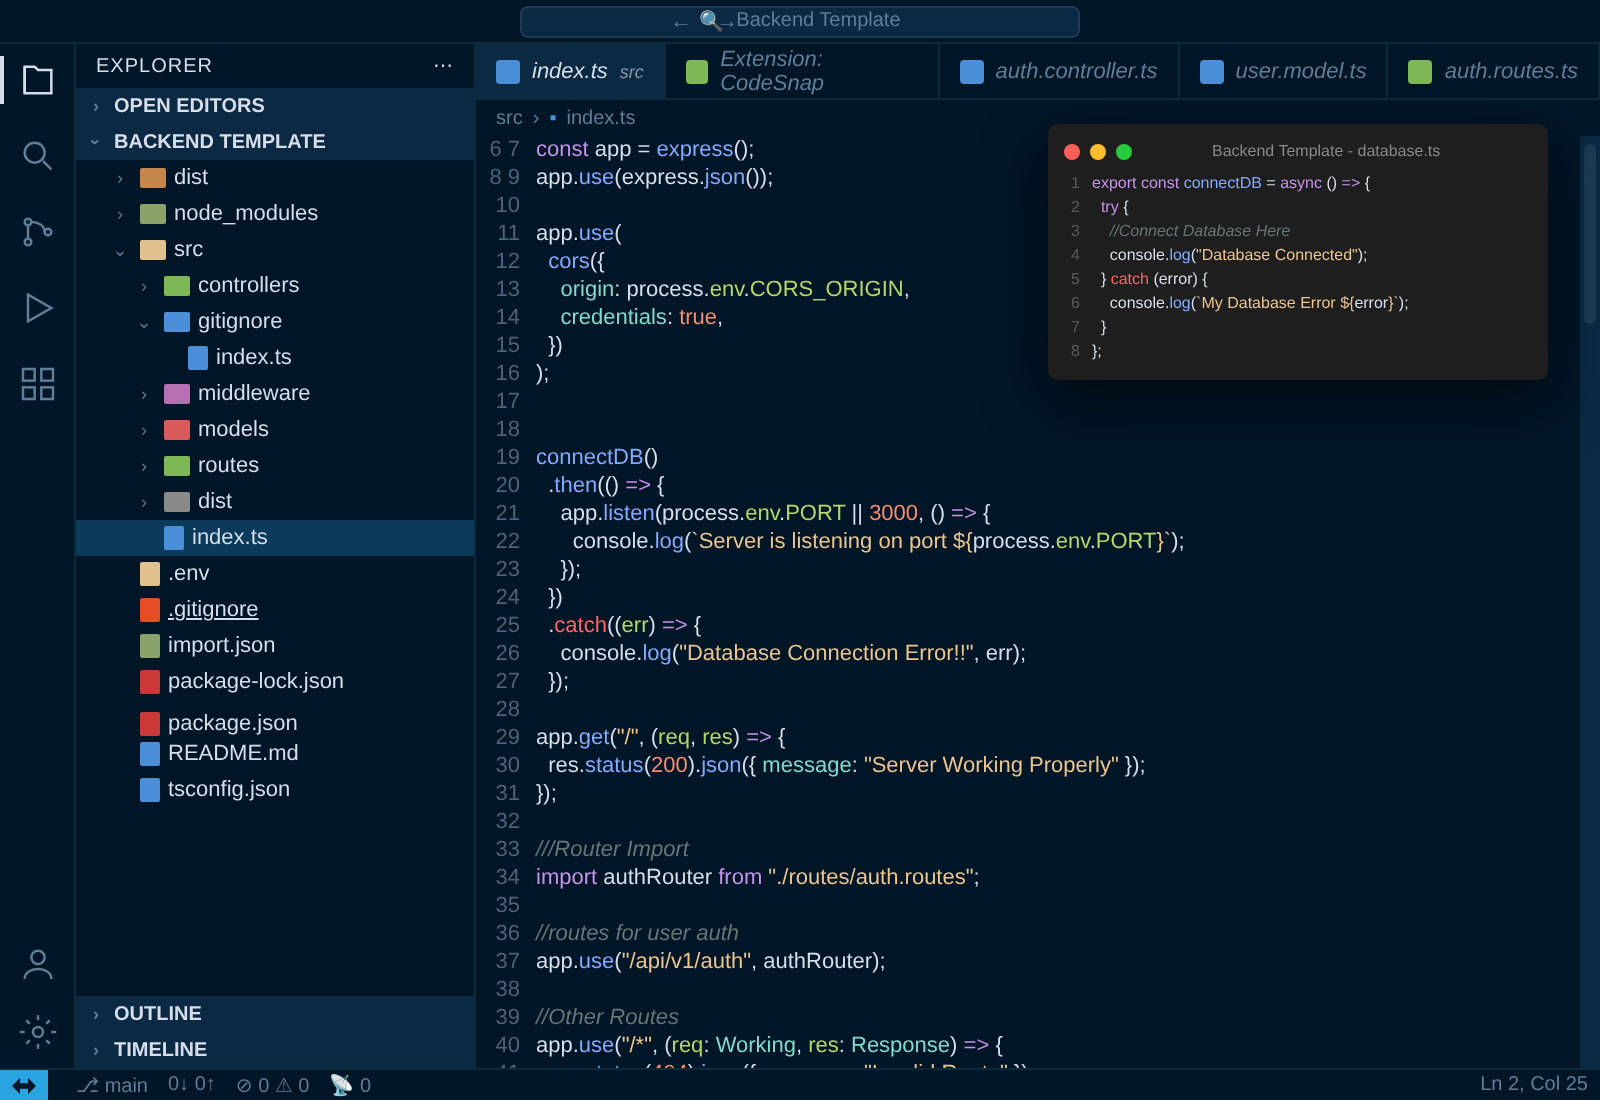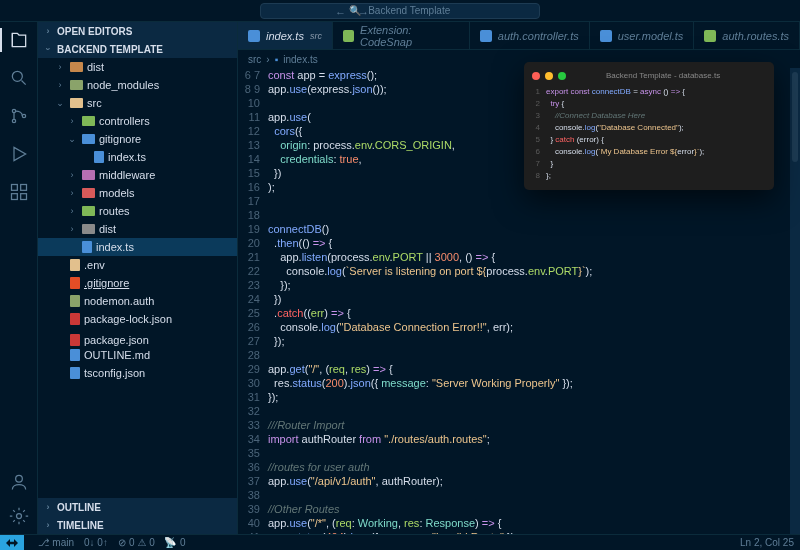--- a/index.html
+++ b/index.html
@@ -105,20 +105,24 @@
       <div class="icon">
           <svg viewBox="0 0 24 24" fill="none" stroke="currentColor" stroke-width="1.5">
             <circle cx="12" cy="12" r="3"></circle>
             <path d="M12 2v3M12 19v3M4 12H1M23 12h-3M5 5l2 2M17 17l2 2M5 19l2-2M17 7l2-2"></path>
           </svg>
         </div>
     </div>
   </div>
 
   <div class="sidebar">
+    <div class="sidebar-header">
+      <span>EXPLORER</span>
+      <span>⋯</span>
+    </div>
     <div class="section-header">
       <span class="chev">›</span>
       <span>OPEN EDITORS</span>
     </div>
     <div class="section-header">
       <span class="chev" style="transform:rotate(90deg)">›</span>
       <span>BACKEND TEMPLATE</span>
     </div>
     <div class="tree" id="tree">
         <div class="tree-item" style="padding-left: 16px;">
@@ -182,36 +186,36 @@
           <span>.env</span>
         </div>
         <div class="tree-item" style="padding-left: 16px; text-decoration: underline;">
           <span class="chev"></span>
           <span class="file-icon" style="background:#e44d26"></span>
           <span>.gitignore</span>
         </div>
         <div class="tree-item" style="padding-left: 16px;">
           <span class="chev"></span>
           <span class="file-icon" style="background:#8aa36a"></span>
-          <span>nodemon.auth</span>
+          <span>import.json</span>
         </div>
         <div class="tree-item" style="padding-left: 16px;">
           <span class="chev"></span>
           <span class="file-icon" style="background:#cb3837"></span>
           <span>package-lock.json</span>
         </div>
         <div class="tree-item" style="padding-left: 16px; align-items: flex-end;">
           <span class="chev"></span>
           <span class="file-icon" style="background:#cb3837"></span>
           <span>package.json</span>
         </div>
         <div class="tree-item" style="padding-left: 16px;">
           <span class="chev"></span>
           <span class="file-icon" style="background:#4a8fd8"></span>
-          <span>OUTLINE.md</span>
+          <span>README.md</span>
         </div>
         <div class="tree-item" style="padding-left: 16px;">
           <span class="chev"></span>
           <span class="file-icon" style="background:#4a8fd8"></span>
           <span>tsconfig.json</span>
         </div>
       </div>
     <div class="section-header">
       <span class="chev">›</span>
       <span>OUTLINE</span>

